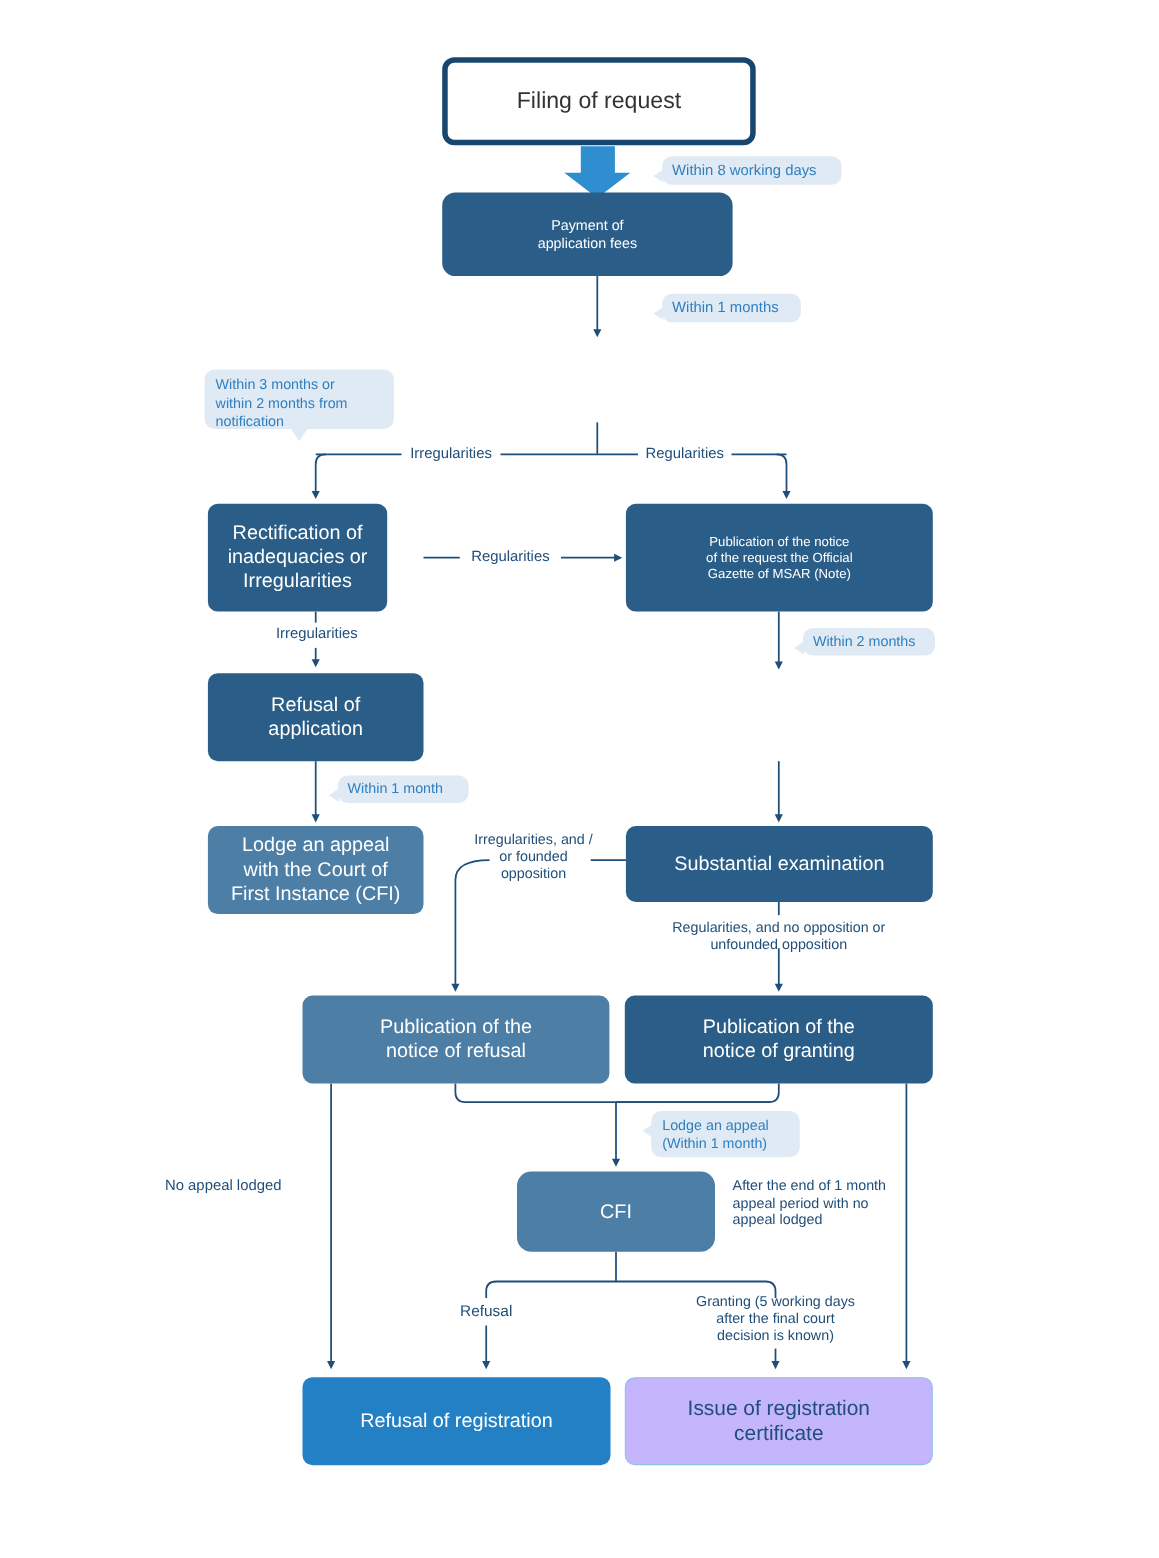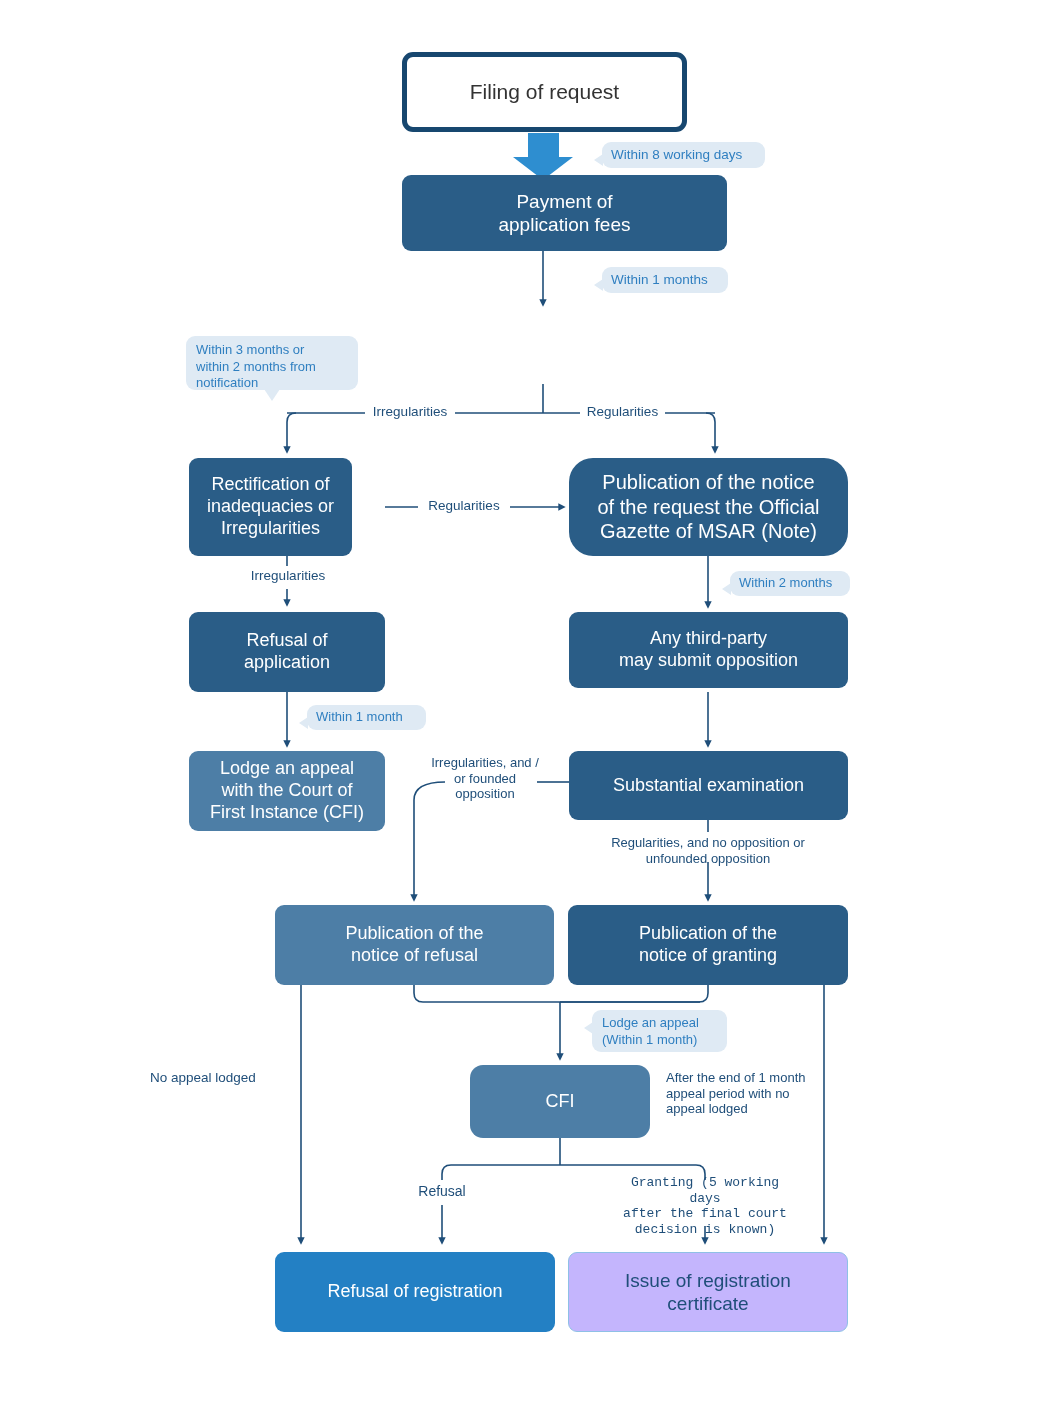--- a/index.html
+++ b/index.html
@@ -96,47 +96,43 @@
   </svg>
 
   <svg class="wires" viewBox="0 0 1054 1416" xmlns="http://www.w3.org/2000/svg">
     <path d="M528,133 L559,133 L559,157 L573,157 L543,180 L513,157 L528,157 Z" fill="#2e8ed0"></path>
   </svg>
 
   <div class="node n-outline" style="left:402px;top:52px;width:285px;height:80px;font-size:21px;">
     <span style="white-space:pre-line;">Filing of request</span>
   </div>
 
-  <div class="node n-dark" style="left:402px;top:175px;width:325px;height:76px;font-size:19px;">
+  <div class="node n-dark" style="left:402px;top:175px;width:264px;height:76px;font-size:13px;border-radius:12px;">
     <span style="white-space:pre-line;">Payment of
 application fees</span>
   </div>
 
 
   <div class="node n-dark" style="left:189px;top:458px;width:163px;height:98px;font-size:18px;">
     <span style="white-space:pre-line;">Rectification of
 inadequacies or
 Irregularities</span>
   </div>
 
-  <div class="node n-dark" style="left:569px;top:458px;width:279px;height:98px;font-size:20px;border-radius:24px;">
+  <div class="node n-dark" style="left:569px;top:458px;width:279px;height:98px;font-size:12px;">
     <span style="white-space:pre-line;">Publication of the notice
 of the request the Official
 Gazette of MSAR  (Note)</span>
   </div>
 
   <div class="node n-dark" style="left:189px;top:612px;width:196px;height:80px;font-size:18px;">
     <span style="white-space:pre-line;">Refusal of
 application</span>
   </div>
 
-  <div class="node n-dark" style="left:569px;top:612px;width:279px;height:76px;font-size:18px;">
-    <span style="white-space:pre-line;">Any third-party
-may submit opposition</span>
-  </div>
 
   <div class="node n-mid" style="left:189px;top:751px;width:196px;height:80px;font-size:18px;">
     <span style="white-space:pre-line;">Lodge an appeal
 with the Court of
 First Instance (CFI)</span>
   </div>
 
   <div class="node n-dark" style="left:569px;top:751px;width:279px;height:69px;font-size:18px;">
     <span style="white-space:pre-line;">Substantial examination</span>
   </div>
@@ -237,19 +233,19 @@
   <div class="lbl r" style="left:666px;top:1070px;width:182px;font-size:13px;">
     <span style="white-space:pre-line;">After the end of 1 month
 appeal period with no
 appeal lodged</span>
   </div>
 
   <div class="lbl c" style="left:392px;top:1183px;width:100px;font-size:14px;">
     <span style="white-space:pre-line;">Refusal</span>
   </div>
 
-  <div class="lbl c" style="left:612px;top:1175px;width:186px;font-size:13px;font-family:Liberation Mono, monospace;">
+  <div class="lbl c" style="left:612px;top:1175px;width:186px;font-size:13px;">
     <span style="white-space:pre-line;">Granting (5 working days
 after the final court
 decision is known)</span>
   </div>
 
 </div>
 
 </body></html>

